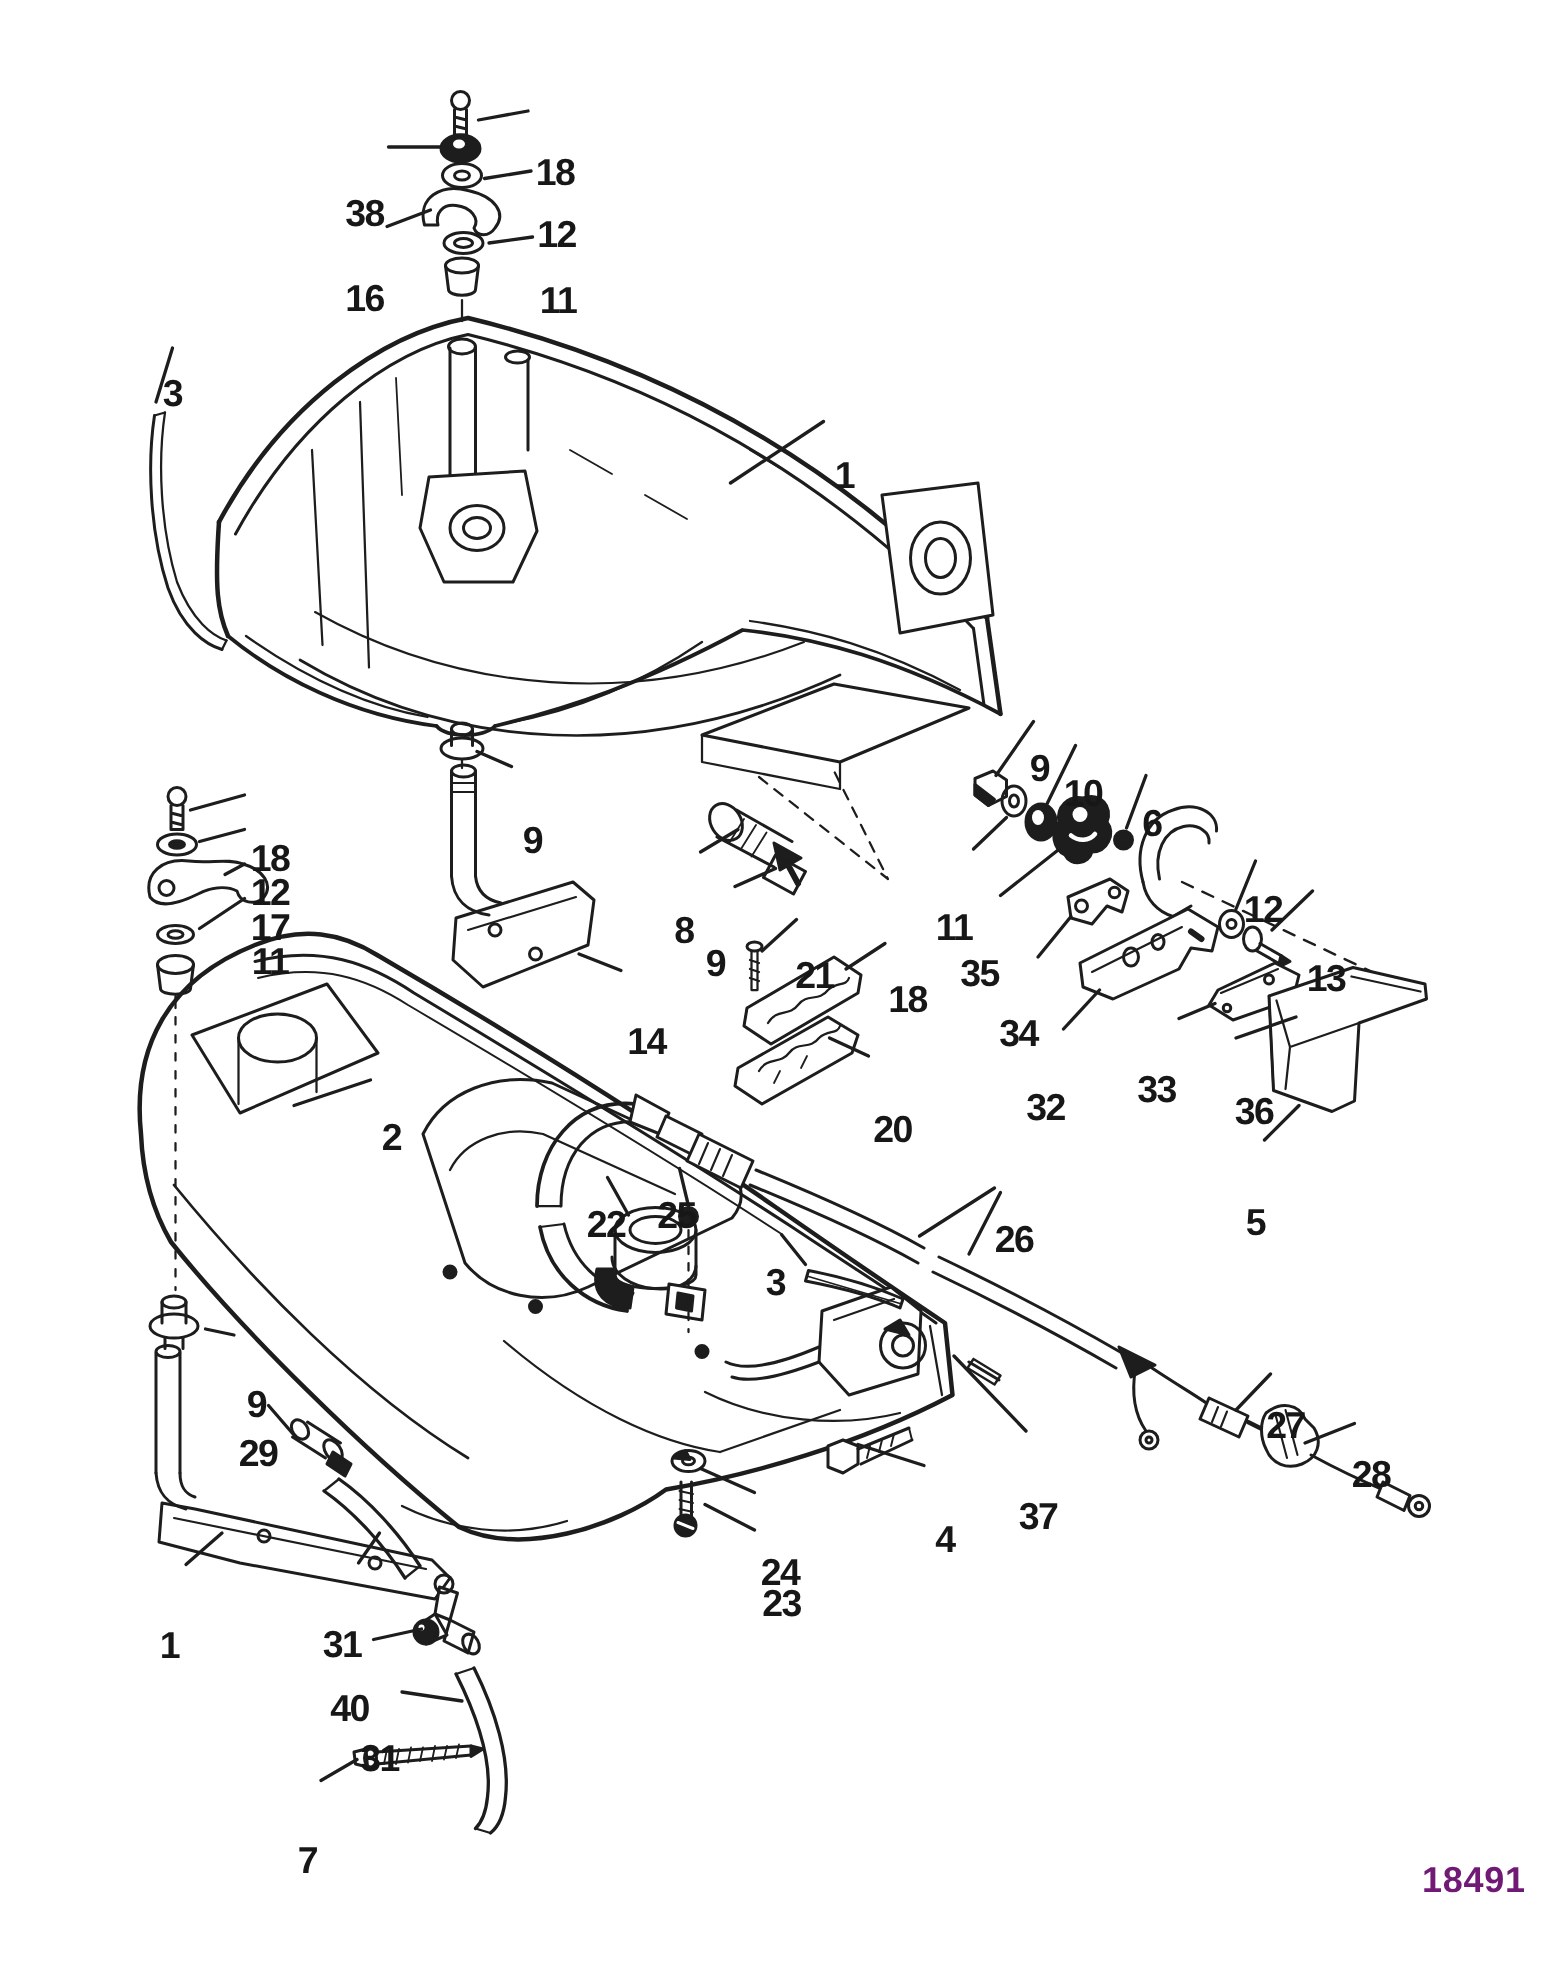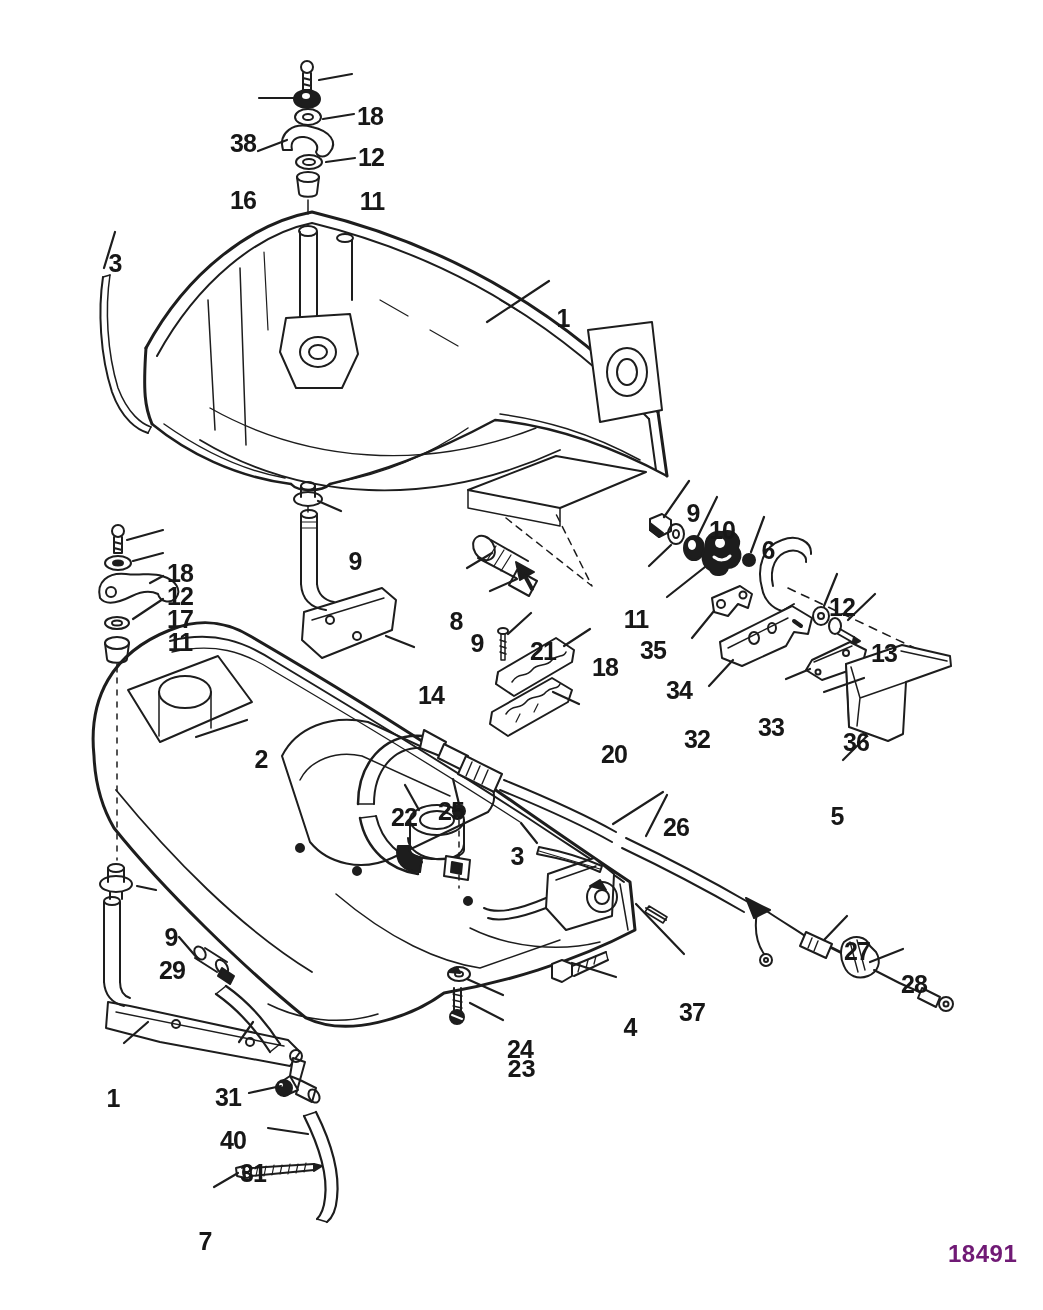--- a/index.html
+++ b/index.html
@@ -363,42 +363,42 @@
       <div class="callout" style="left: 355px; top: 516px;">9</div>
       <div class="callout" style="left: 180px; top: 528px;">18</div>
       <div class="callout" style="left: 180px; top: 551px;">12</div>
       <div class="callout" style="left: 180px; top: 574px;">17</div>
       <div class="callout" style="left: 180px; top: 597px;">11</div>
       <div class="callout" style="left: 431px; top: 650px;">14</div>
       <div class="callout" style="left: 456px; top: 576px;">8</div>
       <div class="callout" style="left: 477px; top: 598px;">9</div>
       <div class="callout" style="left: 543px; top: 606px;">21</div>
       <div class="callout" style="left: 605px; top: 622px;">18</div>
-      <div class="callout" style="left: 614px; top: 709px;">20</div>
+      <div class="callout" style="left: 595px; top: 709px;">20</div>
       <div class="callout" style="left: 693px; top: 468px;">9</div>
       <div class="callout" style="left: 722px; top: 485px;">10</div>
       <div class="callout" style="left: 636px; top: 574px;">11</div>
       <div class="callout" style="left: 653px; top: 605px;">35</div>
       <div class="callout" style="left: 768px; top: 505px;">6</div>
       <div class="callout" style="left: 679px; top: 645px;">34</div>
       <div class="callout" style="left: 697px; top: 694px;">32</div>
       <div class="callout" style="left: 771px; top: 682px;">33</div>
-      <div class="callout" style="left: 856px; top: 697px;">36</div>
+      <div class="callout" style="left: 836px; top: 697px;">36</div>
       <div class="callout" style="left: 842px; top: 562px;">12</div>
       <div class="callout" style="left: 884px; top: 608px;">13</div>
       <div class="callout" style="left: 837px; top: 771px;">5</div>
       <div class="callout" style="left: 261px; top: 714px;">2</div>
       <div class="callout" style="left: 404px; top: 772px;">22</div>
       <div class="callout" style="left: 451px; top: 766px;">25</div>
       <div class="callout" style="left: 517px; top: 811px;">3</div>
       <div class="callout" style="left: 676px; top: 782px;">26</div>
       <div class="callout" style="left: 692px; top: 967px; text-align: right;">37</div>
       <div class="callout" style="left: 630px; top: 982px;">4</div>
       <div class="callout" style="left: 520px; top: 1004px;">24</div>
-      <div class="callout" style="left: 521px; top: 1025px; font-family: Liberation Mono, monospace;">23</div>
+      <div class="callout" style="left: 521px; top: 1025px;">23</div>
       <div class="callout" style="left: 857px; top: 906px;">27</div>
       <div class="callout" style="left: 914px; top: 939px;">28</div>
       <div class="callout" style="left: 171px; top: 892px;">9</div>
       <div class="callout" style="left: 172px; top: 925px;">29</div>
       <div class="callout" style="left: 113px; top: 1053px;">1</div>
       <div class="callout" style="left: 228px; top: 1052px;">31</div>
       <div class="callout" style="left: 233px; top: 1095px;">40</div>
       <div class="callout" style="left: 253px; top: 1128px;">31</div>
       <div class="callout" style="left: 205px; top: 1196px;">7</div>
     </div>

